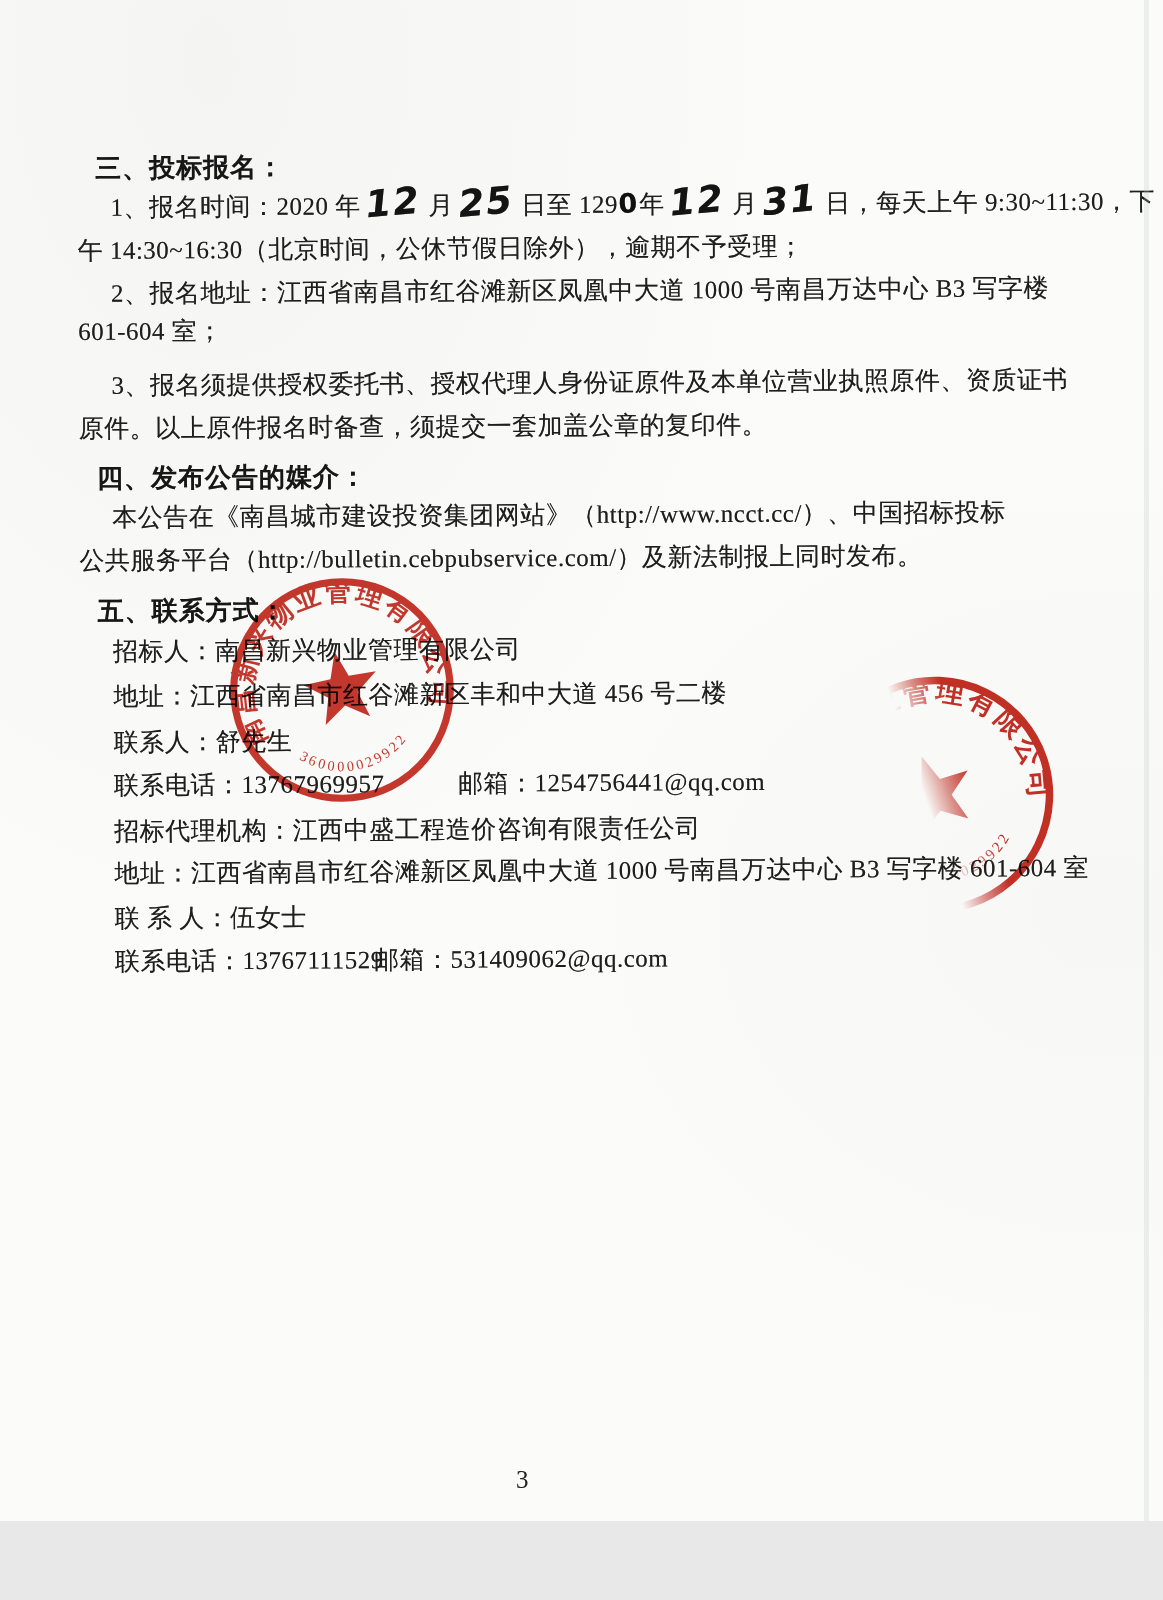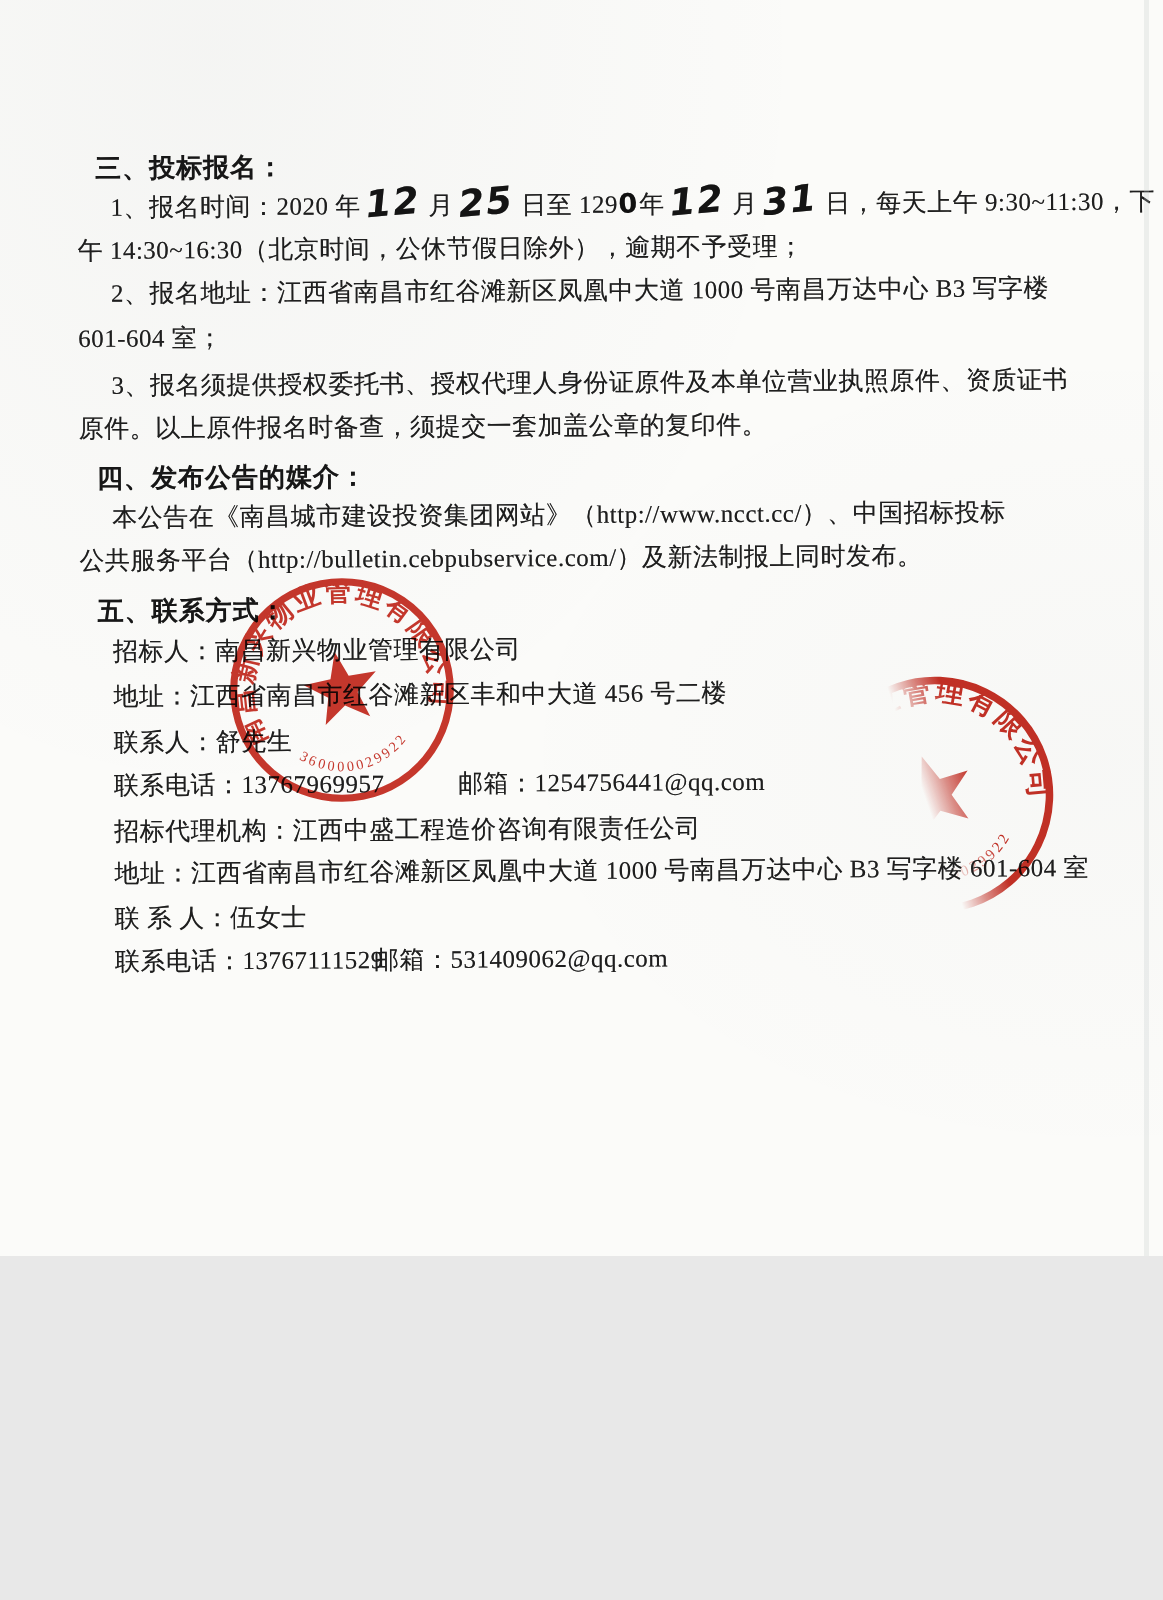--- a/index.html
+++ b/index.html
@@ -1,18 +1,18 @@
 <!DOCTYPE html>
 <html><head>
 <meta charset="utf-8">
 <style>
   html,body{margin:0;padding:0;background:#e8e8e8;}
   .page{
     position:relative;
-    width:1163px;height:1256px;
+    width:1163px;height:1521px;
     margin:0 auto;
     background:
       radial-gradient(ellipse at 18% 4%, rgba(60,70,80,0.035), transparent 45%),
       radial-gradient(ellipse at 95% 60%, rgba(60,70,80,0.02), transparent 40%),
       #fbfbf9;
     overflow:hidden;
     font-family:"Liberation Serif", serif;
     color:#1e1e1e;
   }
   .content{
@@ -104,21 +104,21 @@
       <span>三、投标报名：</span>
     </div>
 
     <div class="line indent" style="top:188px">
       <span>1、报名时间：2020 年</span><span class="hand">12</span><span>月</span><span class="hand">25</span><span>日至 129</span><span class="hand-zero">0</span><span>年</span><span class="hand">12</span><span>月</span><span class="hand">31</span><span>日，每天上午 9:30~11:30，下</span>
     </div>
 
     <div class="line" style="top:231px">午 14:30~16:30（北京时间，公休节假日除外），逾期不予受理；</div>
 
     <div class="line indent" style="top:274px">2、报名地址：江西省南昌市红谷滩新区凤凰中大道 1000 号南昌万达中心 B3 写字楼</div>
-    <div class="line" style="top:319px">601-604 室；</div>
+    <div class="line" style="top:312px">601-604 室；</div>
 
     <div class="line indent" style="top:366px">3、报名须提供授权委托书、授权代理人身份证原件及本单位营业执照原件、资质证书</div>
     <div class="line" style="top:409px">原件。以上原件报名时备查，须提交一套加盖公章的复印件。</div>
 
     <div class="line heading" style="top:458px">
       <span>四、发布公告的媒介：</span>
     </div>
 
     <div class="line indent" style="top:498px">本公告在《南昌城市建设投资集团网站》（http://www.ncct.cc/）、中国招标投标</div>
     <div class="line" style="top:541px">公共服务平台（http://bulletin.cebpubservice.com/）及新法制报上同时发布。</div>

